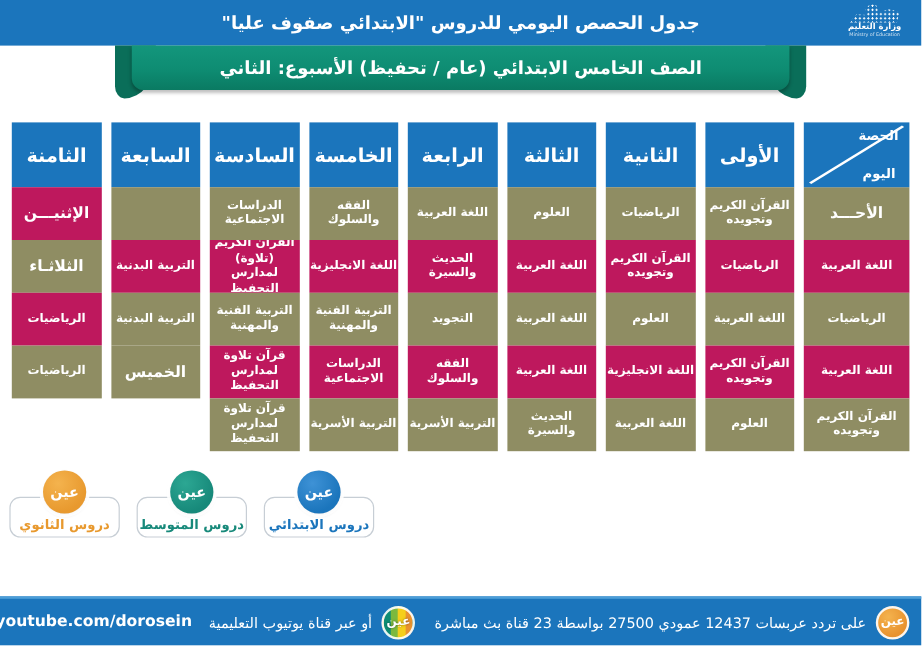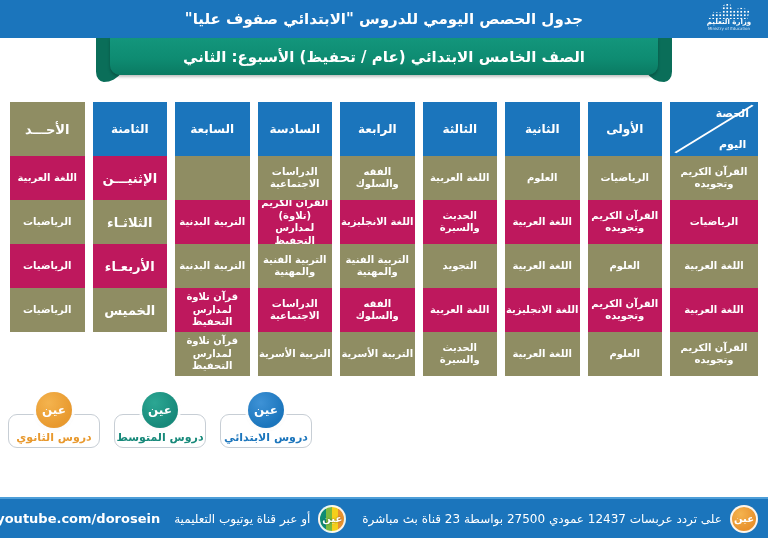--- a/index.html
+++ b/index.html
@@ -42,21 +42,21 @@
     margin:16px 10px 0; flex:0 0 auto;
     display:grid; direction:rtl;
     grid-template-columns:88px repeat(8, 1fr);
     grid-template-rows:54px repeat(5, 44px);
     gap:0 8px;
   }
   .hcell, .day, .cell {
     display:flex; align-items:center; justify-content:center; text-align:center;
     color:#fff; overflow:hidden;
   }
-  .hcell { background:#1B75BC; font-weight:bold; font-size:12px; }
+  .hcell { background:#1B75BC; font-weight:bold; font-size:16px; }
   .corner { position:relative; background:#1B75BC; }
   .corner svg { position:absolute; inset:0; width:100%; height:100%; }
   .corner-top    { position:absolute; top:5px;  right:9px; font-size:11px; font-weight:bold; color:#fff; }
   .corner-bottom { position:absolute; bottom:5px; left:9px; font-size:11px; font-weight:bold; color:#fff;margin-left:40px; }
   .day  { font-weight:bold; font-size:13px; }
   .cell { font-size:10px; line-height:1.25; padding:2px 1px; font-weight:bold; }
   .blue  { background:#be185d; }
   .olive { background:#8F8D63; }
   
   .badges {
@@ -130,20 +130,21 @@
     <svg viewBox="0 0 100 100" preserveAspectRatio="none">
       <line x1="6" y1="94" x2="94" y2="6" stroke="#ffffff" stroke-width="3"></line>
     </svg>
     <span class="corner-top">الحصة</span>
     <span class="corner-bottom">اليوم</span>
   </div>
   <div class="hcell">الأولى</div>
   <div class="hcell">الثانية</div>
   <div class="hcell">الثالثة</div>
   <div class="hcell">الرابعة</div>
+  <div class="hcell">الخامسة</div>
   <div class="hcell">السادسة</div>
   <div class="hcell">السابعة</div>
   <div class="hcell">الثامنة</div>
 
   <div class="day olive">الأحـــد</div>
   <div class="cell olive">القرآن الكريم وتجويده</div>
   <div class="cell olive">الرياضيات</div>
   <div class="cell olive">العلوم</div>
   <div class="cell olive">اللغة العربية</div>
   <div class="cell olive">الفقه والسلوك</div>
@@ -163,21 +164,20 @@
   <div class="day olive">الثلاثـاء</div>
   <div class="cell olive">الرياضيات</div>
   <div class="cell olive">اللغة العربية</div>
   <div class="cell olive">العلوم</div>
   <div class="cell olive">اللغة العربية</div>
   <div class="cell olive">التجويد</div>
   <div class="cell olive">التربية الفنية والمهنية</div>
   <div class="cell olive">التربية الفنية والمهنية</div>
   <div class="cell olive">التربية البدنية</div>
 
-  <div class="day blue">الأربعـاء</div>
   <div class="cell blue">الرياضيات</div>
   <div class="cell blue">اللغة العربية</div>
   <div class="cell blue">القرآن الكريم وتجويده</div>
   <div class="cell blue">اللغة الانجليزية</div>
   <div class="cell blue">اللغة العربية</div>
   <div class="cell blue">الفقه والسلوك</div>
   <div class="cell blue">الدراسات الاجتماعية</div>
   <div class="cell blue">قرآن تلاوة لمدارس التحفيظ</div>
 
   <div class="day olive">الخميس</div>

